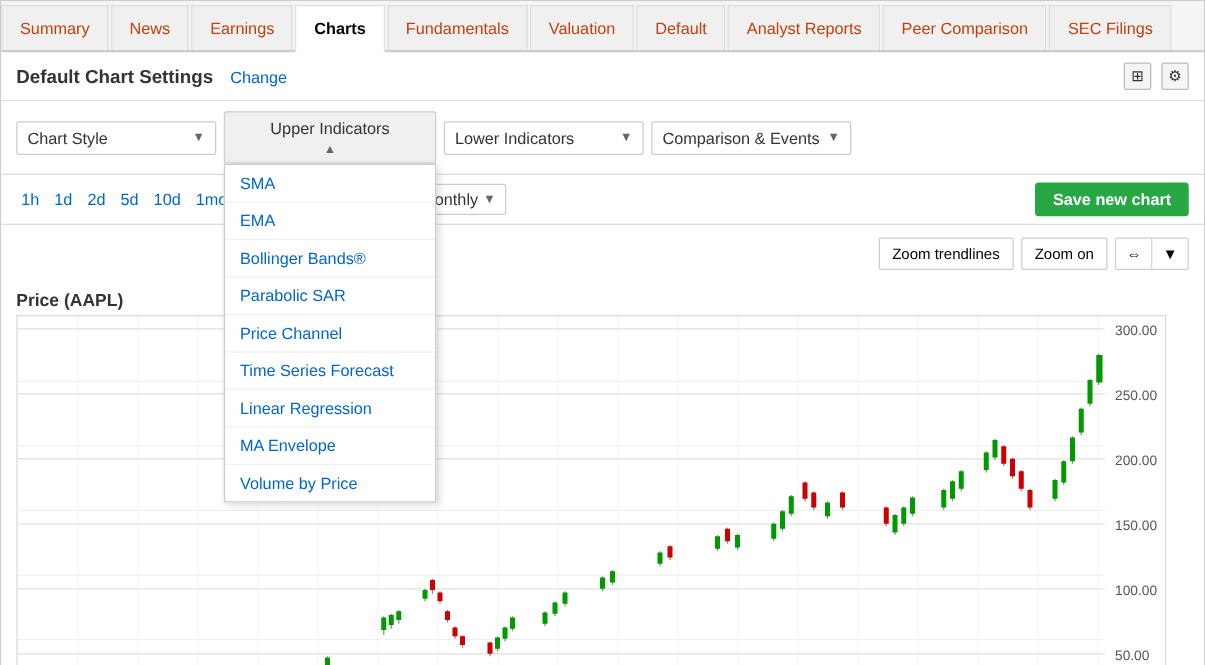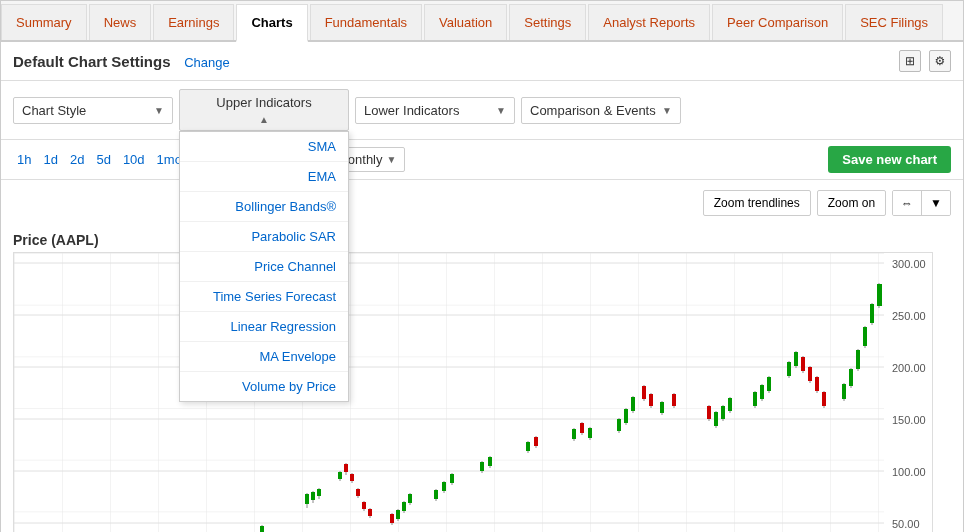--- a/index.html
+++ b/index.html
@@ -193,42 +193,41 @@
       box-shadow: 2px 2px 6px rgba(0,0,0,0.15);
       min-width: 170px;
       display: block;
     }
     .dropdown-menu-item {
       padding: 7px 12px;
       cursor: pointer;
       color: #0066cc;
       font-size: 13px;
       border-bottom: 1px solid #f0f0f0;
-      text-align: right;
     }
     .dropdown-menu-item:last-child { border-bottom: none; }
 
     .upper-indicators-wrapper {
       position: relative;
       display: inline-block;
     }
   </style>
 </head>
 <body>
 
 <div class="app-container">
 
   <div class="tabs">
     <div class="tab">Summary</div>
     <div class="tab">News</div>
     <div class="tab">Earnings</div>
     <div class="tab active">Charts</div>
     <div class="tab">Fundamentals</div>
     <div class="tab">Valuation</div>
-    <div class="tab">Settings</div>
+    <div class="tab">Default</div>
     <div class="tab">Analyst Reports</div>
     <div class="tab">Peer Comparison</div>
     <div class="tab">SEC Filings</div>
   </div>
 
   <div class="chart-header">
     <div>
       <span class="chart-title">Default Chart Settings</span>
       <a class="change-link">Change</a>
     </div>

